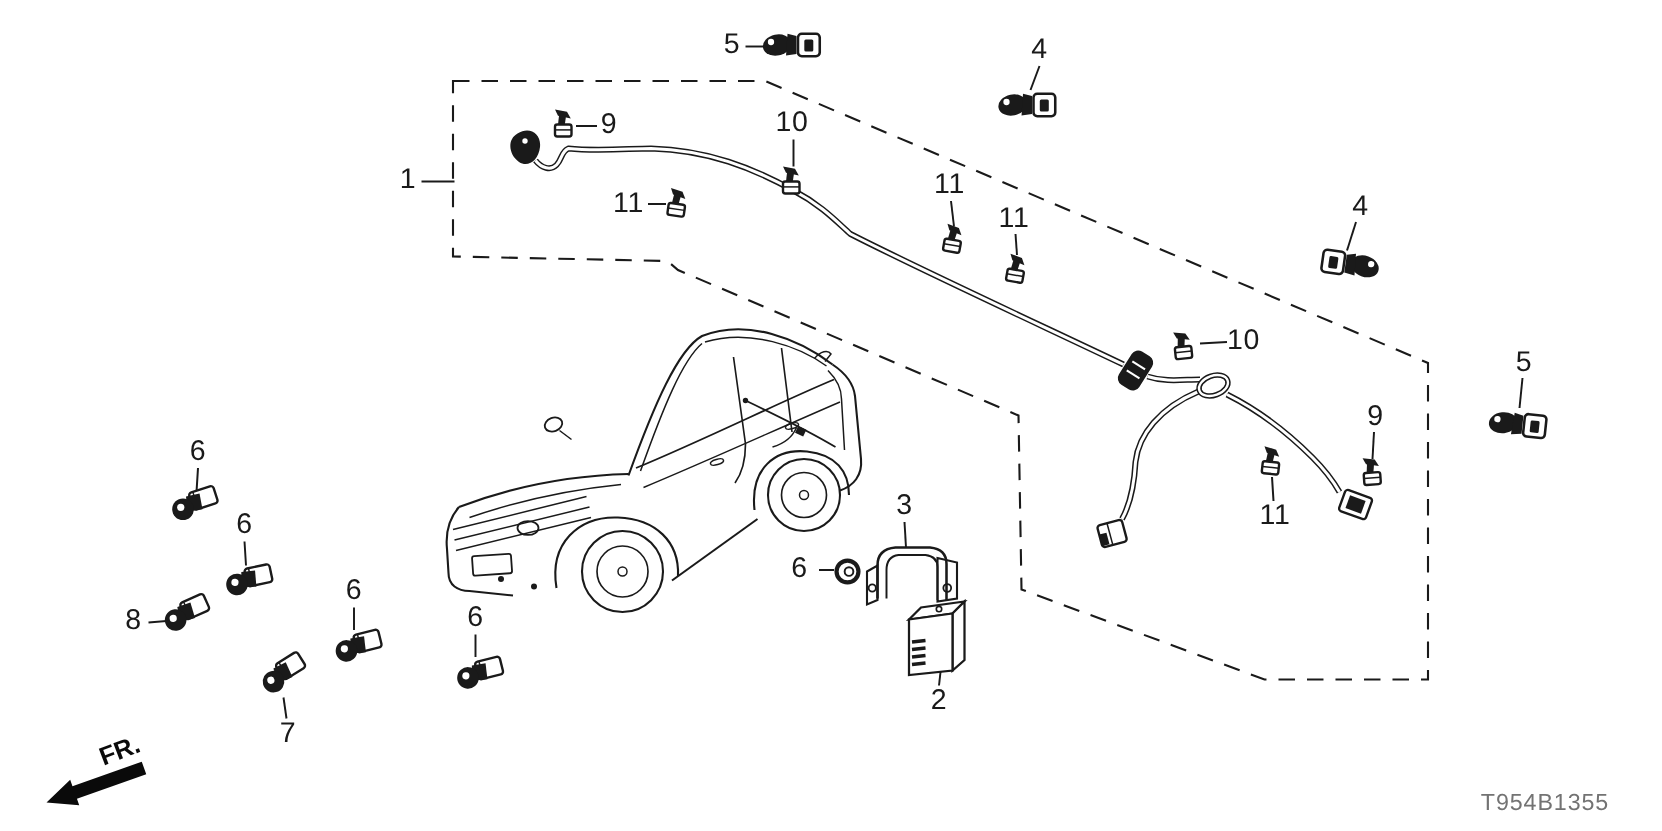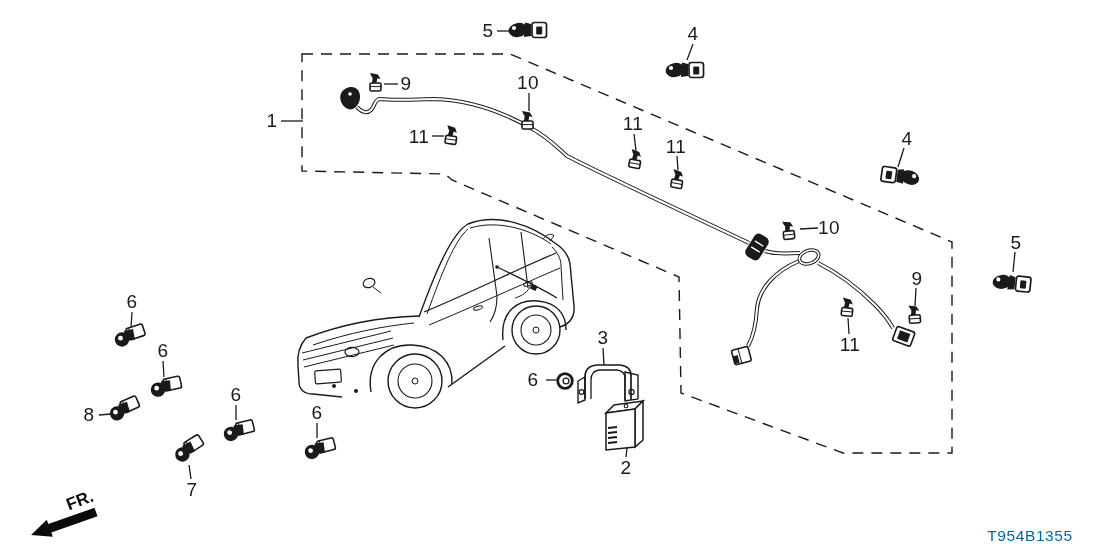--- a/index.html
+++ b/index.html
@@ -2,21 +2,21 @@
 <html><head>
 <meta charset="utf-8">
 <style>
   html,body{margin:0;padding:0;background:#fff;}
   #stage{position:relative;width:1108px;height:554px;background:#fff;overflow:hidden;
          font-family:"Liberation Sans",sans-serif;}
   #artwork{position:absolute;left:0;top:0;}
   .co{position:absolute;transform:translate(-50%,-50%);font:400 19px "Liberation Sans",sans-serif;
       color:#1a1a1a;line-height:1;letter-spacing:0.5px;white-space:nowrap;}
   .code{position:absolute;transform:translate(-50%,-50%);font:400 15.5px "Liberation Sans",sans-serif;
-      color:#0369a1;letter-spacing:0.6px;white-space:nowrap;}
+      color:#737373;letter-spacing:0.6px;white-space:nowrap;}
   .frlab{position:absolute;transform:translate(-50%,-50%) rotate(-21deg);
       font:700 17px "Liberation Sans",sans-serif;color:#0a0a0a;white-space:nowrap;}
 </style>
 </head>
 <body>
 
 <div id="stage">
 
 <svg id="artwork" width="1108" height="554" viewBox="0 0 1108 554">
   <defs>

